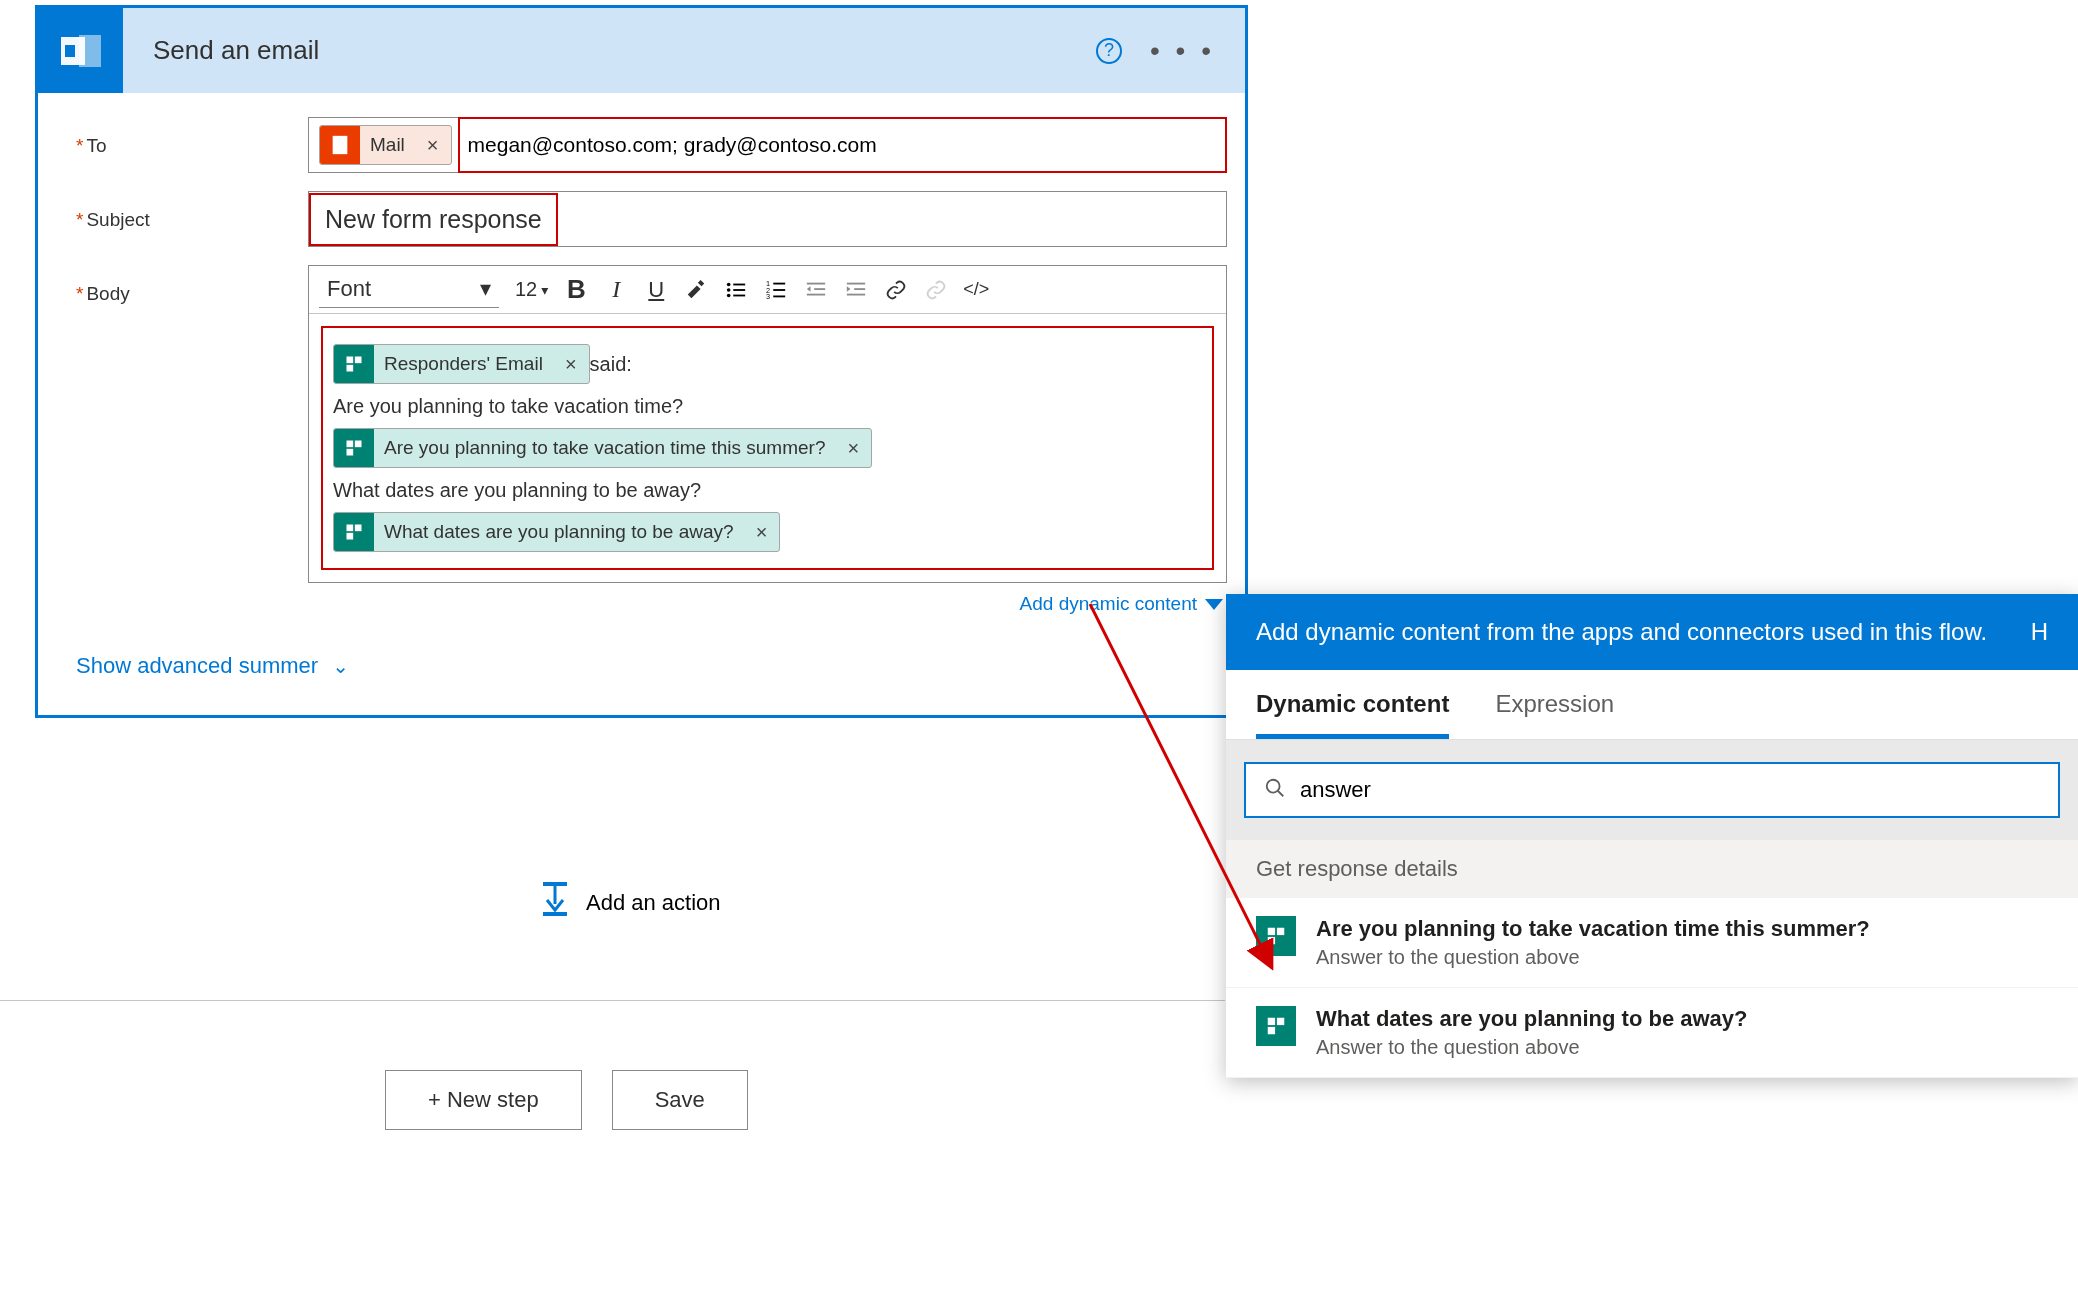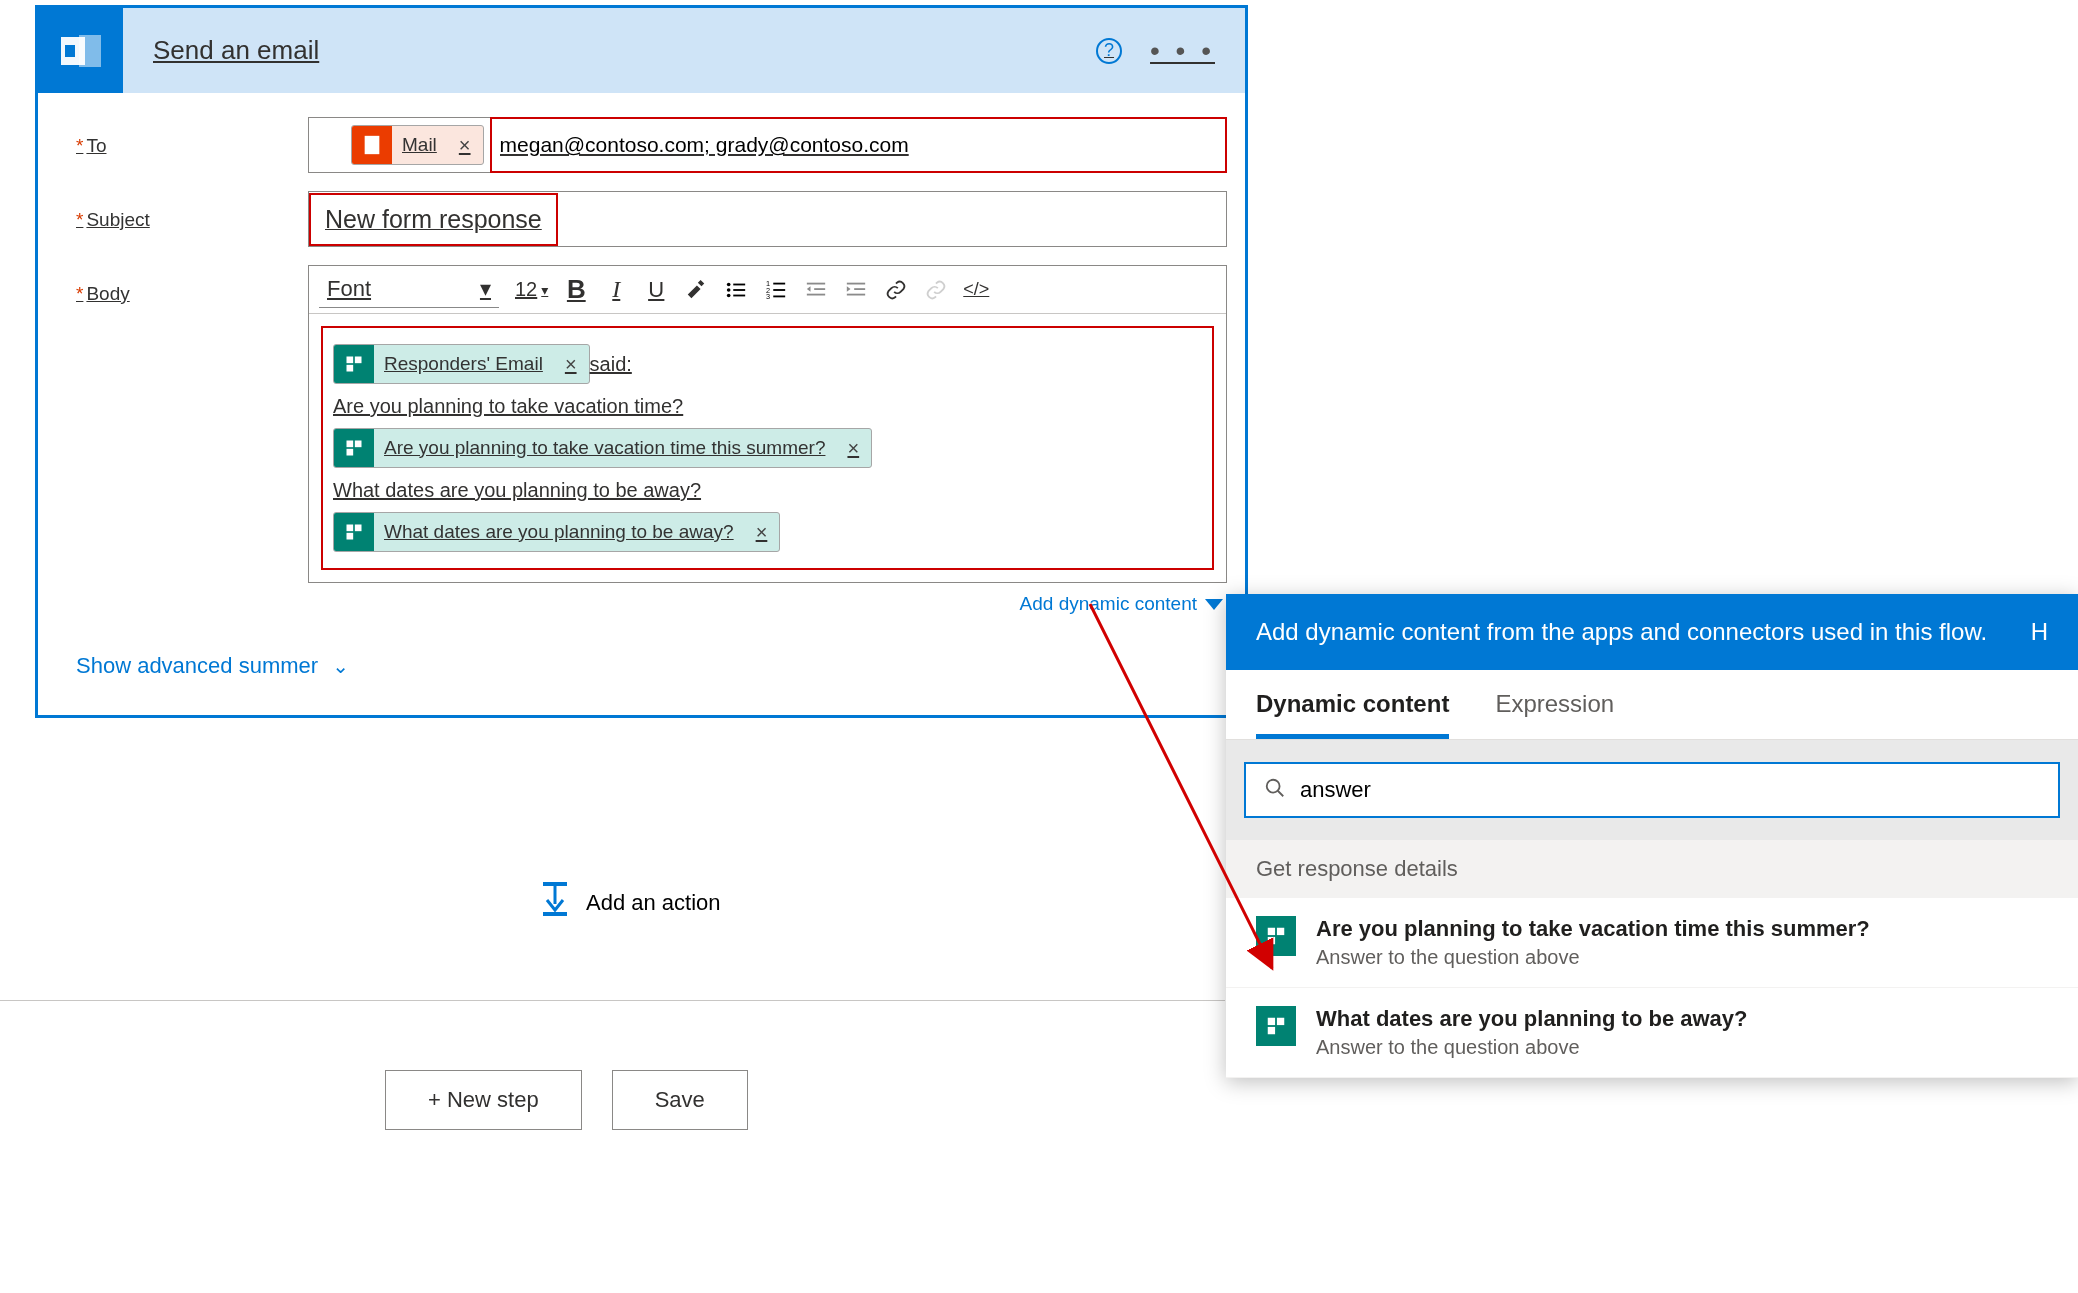--- a/index.html
+++ b/index.html
@@ -13,21 +13,20 @@
     position: relative;
   }
 
   .card {
     position: absolute;
     left: 35px;
     top: 5px;
     width: 1213px;
     border: 3px solid #0078d4;
     background: #fff;
-    text-decoration: underline;
   }
   .card-header {
     background: #cfe4f7;
     display: flex;
     align-items: center;
     height: 85px;
     padding: 0;
   }
   .card-icon-box {
     width: 85px;
@@ -73,21 +72,21 @@
     display:inline-flex;align-items:center;
     border:1px solid #a6a6a6;border-radius:3px;
     background:#fff;height:40px;overflow:hidden;
   }
   .token .tk-icon {
     width:40px;height:40px;display:flex;align-items:center;justify-content:center;
   }
   .token .tk-text { padding:0 10px;font-size:19px;color:#333; }
   .token .tk-x { padding:0 12px;font-size:20px;color:#444;cursor:pointer; }
   .token-mail .tk-icon{background:#eb3c00;}
-  .token-mail{background:#fbe6de;margin-left:32px;}
+  .token-mail{background:#fbe6de;}
   .token-forms .tk-icon{background:#008272;}
   .token-forms{background:#cdece7;}
 
   .plain-input {
     flex:1;min-width:200px;border:none;outline:none;font-size:21px;padding:4px 6px;
   }
 
   
   .rte {
     border:1px solid #8a8886;

